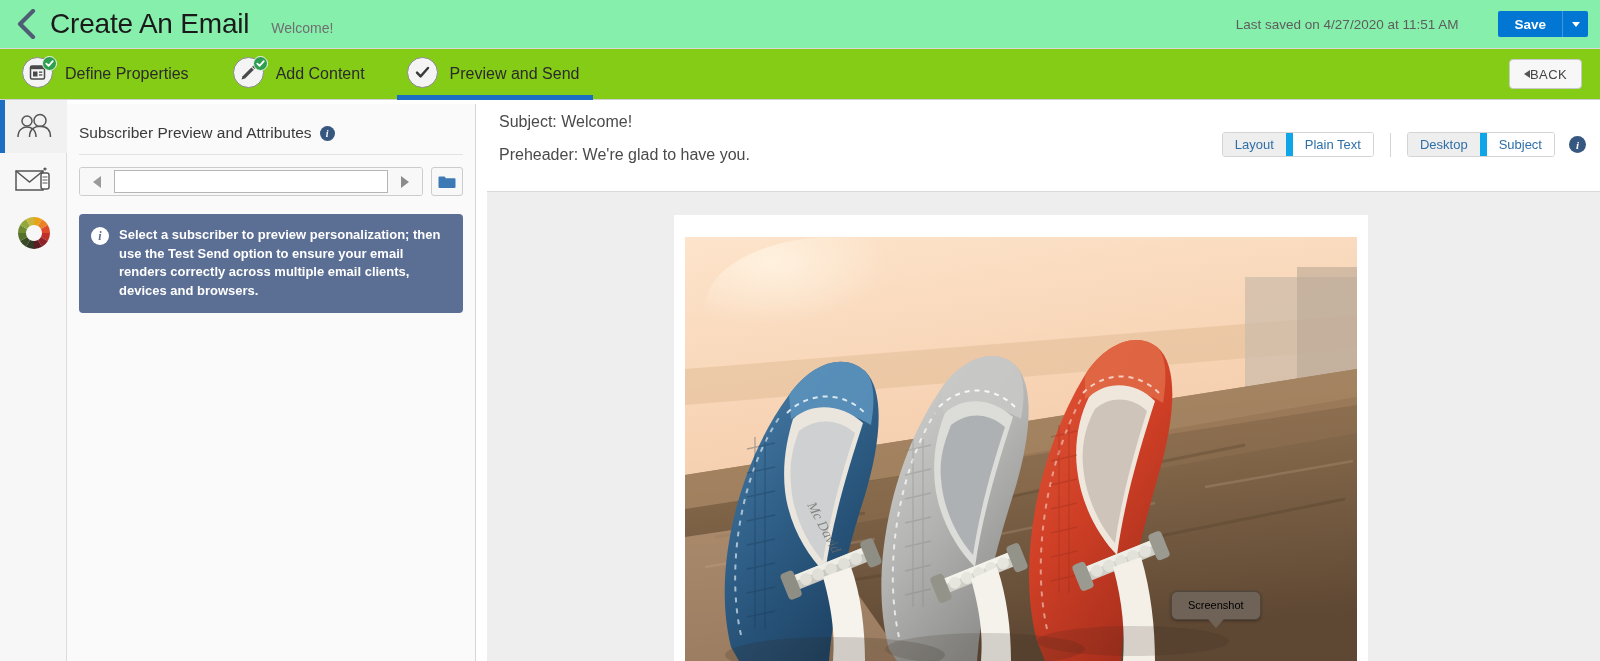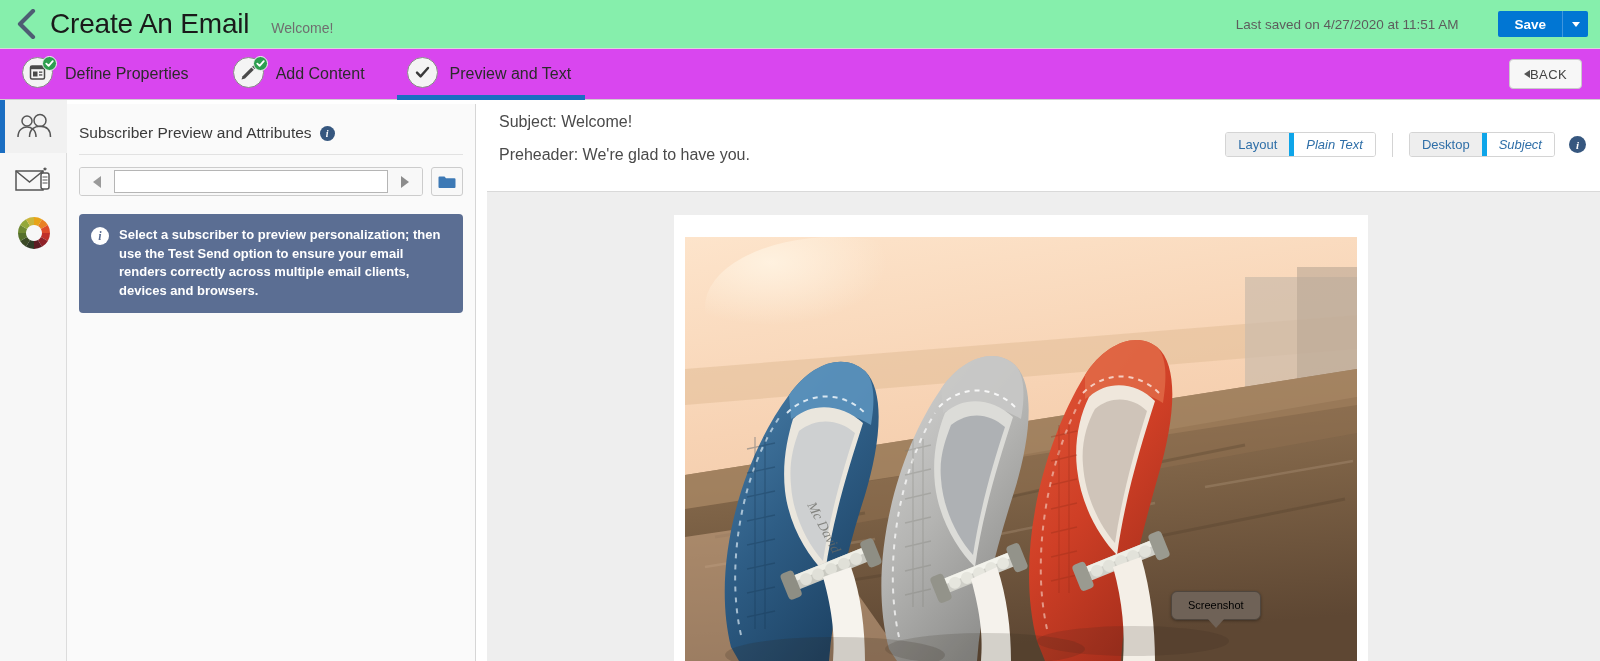--- a/index.html
+++ b/index.html
@@ -44,21 +44,21 @@
     display: flex; align-items: center; justify-content: center;
   }
   .save-caret::after {
     content: ""; border-left: 4px solid transparent; border-right: 4px solid transparent;
     border-top: 5px solid #ffffff;
   }
 
   
   .stepnav {
     position: absolute; left: 0; top: 49px; width: 1600px; height: 51px;
-    background: #d946ef; border-bottom: 1px solid #cfcfcf;
+    background: #84cc16; border-bottom: 1px solid #cfcfcf;
     display: flex; align-items: center;
   }
   .step {
     display: flex; align-items: center; height: 51px;
     padding: 0 14px 0 10px; cursor: pointer; position: relative;
   }
   .step-icon { position: relative; width: 34px; height: 34px; flex: none; }
   .step-circle {
     width: 31px; height: 31px; border-radius: 50%;
     border: 1.6px solid #8a8a8a; background: #f4f4f4;
@@ -175,21 +175,21 @@
   }
   .subject-line { position: absolute; left: 12px; top: 13px; font-size: 16px; color: #4a4a4a; }
   .preheader-line { position: absolute; left: 12px; top: 46px; font-size: 16px; color: #4a4a4a; }
   .toggles { position: absolute; right: 14px; top: 32px; display: flex; align-items: center; }
   .seg { display: flex; border: 1px solid #d4d4d4; border-radius: 3px; overflow: hidden; }
   .seg-btn {
     font-size: 13px; color: #2f6fa8; background: #ffffff; padding: 4px 12px;
     cursor: pointer; border: none; white-space: nowrap;
     font-family: "Liberation Sans", sans-serif;
   }
-  .seg-btn + .seg-btn { border-left: 5px solid #0ea5e9; font-style: italic; }
+  .seg-btn + .seg-btn { border-left: 7px solid #0ea5e9; }
   .seg-btn.active { background: #eeeeee; }
   .seg-sep { width: 1px; height: 24px; background: #d4d4d4; margin: 0 16px; }
   .head-info {
     width: 17px; height: 17px; border-radius: 50%; background: #36577f;
     color: #fff; font-size: 11px; font-weight: 700; font-style: italic;
     display: flex; align-items: center; justify-content: center; margin-left: 14px;
     cursor: pointer; font-family: "Liberation Serif", serif;
   }
   .canvas { position: relative; height: 469px; overflow: hidden; }
   .email-card {
@@ -277,21 +277,21 @@
   </div>
 
   <div class="step active" style="margin-left:18px;">
     <div class="step-icon">
       <div class="step-circle">
         <svg width="17" height="17" viewBox="0 0 17 17">
           <path d="M3 8.6 L6.6 12.4 L14 4" stroke="#3a3a3a" stroke-width="2.4" fill="none" stroke-linecap="round" stroke-linejoin="round"></path>
         </svg>
       </div>
     </div>
-    <div class="step-label">Preview and Text</div>
+    <div class="step-label">Preview and Send</div>
     <div class="underline"></div>
   </div>
 
   <div class="back-btn">
     <span class="tri"></span>
     <span>BACK</span>
   </div>
 </div>
 
 <div class="body">

